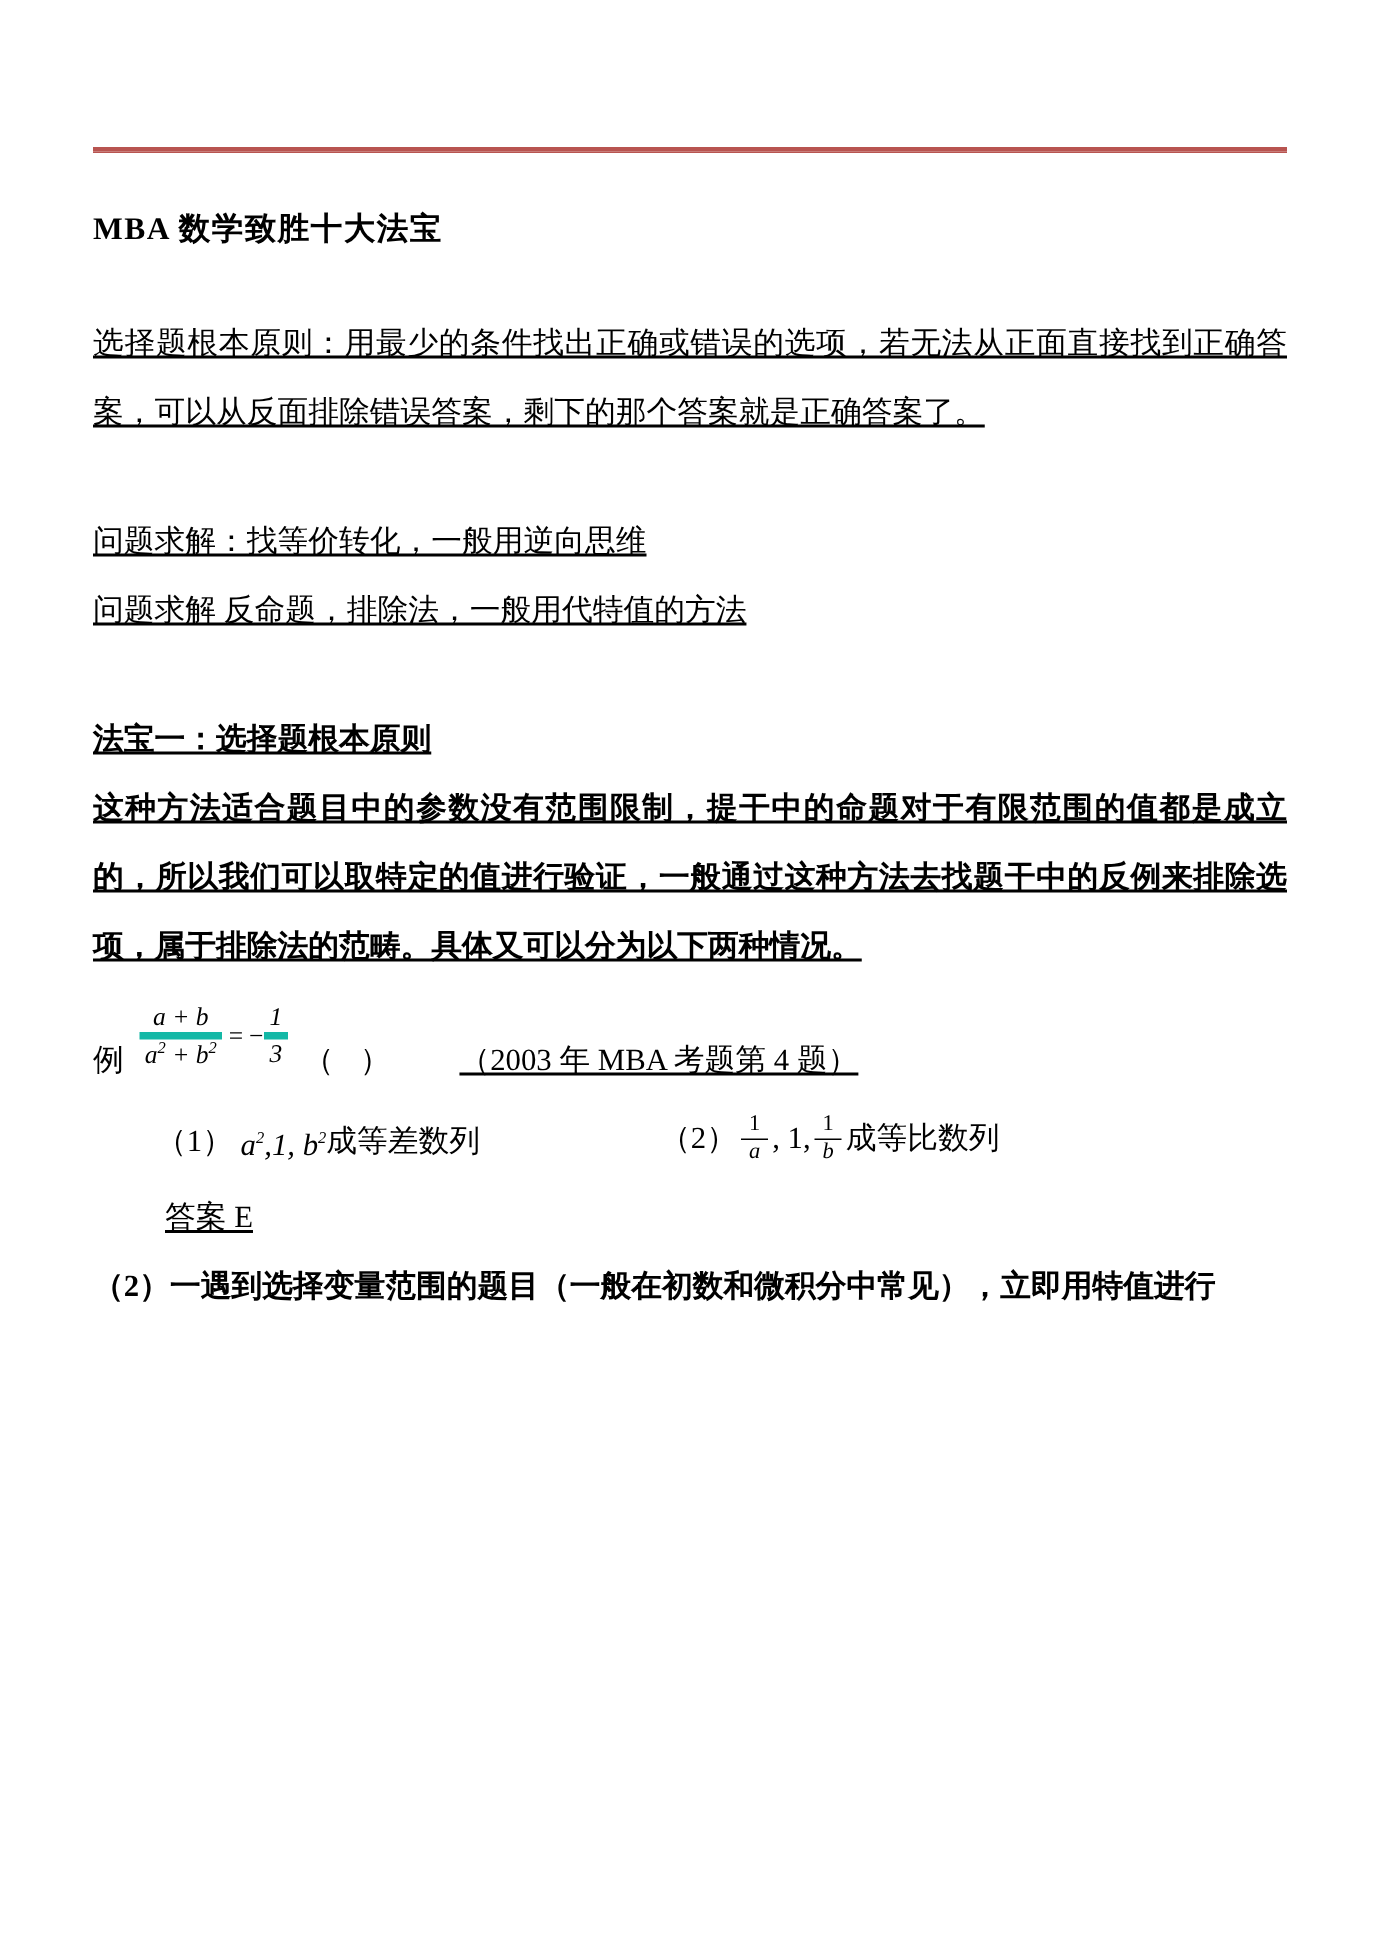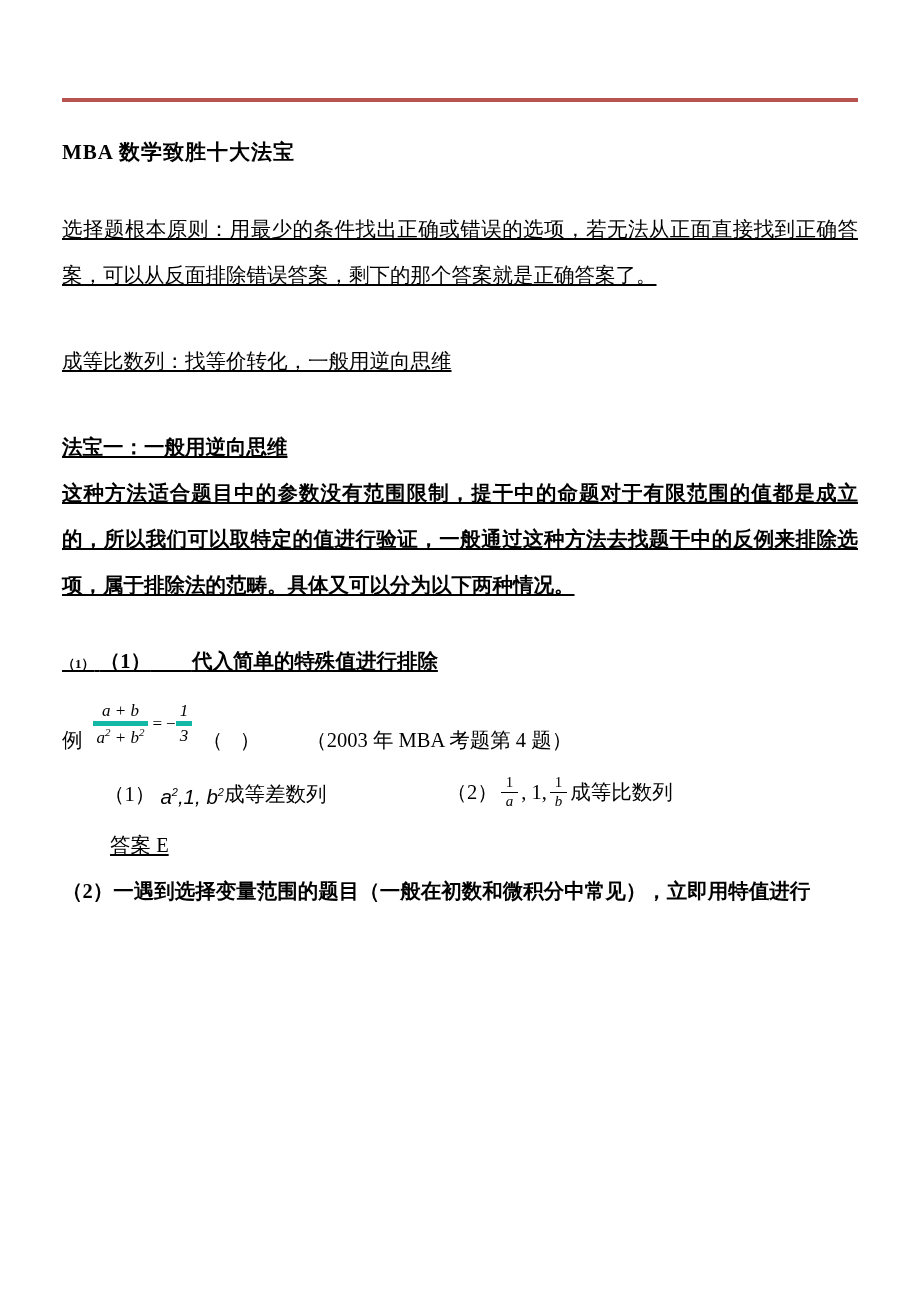--- a/index.html
+++ b/index.html
@@ -75,33 +75,33 @@
     vertical-align: middle;
     line-height: 1.15;
   }
   .frac .num { padding: 0 4px; }
   .frac .den { padding: 0 4px; border-top: 5px solid #14b8a6; }
   .eqsign { font-style: normal; margin: 0 4px; }
   .minus { font-style: normal; }
   sup { font-size: 11px; vertical-align: super; font-style: italic; }
 
   .blank-paren { letter-spacing: 6px; padding-top: 16px; }
-  .exam-ref { padding-top: 16px; margin-left: 40px; }
+  .exam-ref { padding-top: 16px; margin-left: 40px; text-decoration: underline; }
 
   .cond-row {
     display: flex;
     align-items: flex-start;
     margin-top: 6px;
     font-size: 20.5px;
     line-height: 46px;
     padding-left: 42px;
   }
   .cond-item { display: flex; align-items: center; }
   .cond-gap { width: 120px; }
-  .mathi { font-style: italic; font-family: Liberation Sans, sans-serif; text-align: center; }
+  .mathi { font-style: italic; font-family: Liberation Serif, serif; text-align: center; }
   .frac-small {
     display: inline-flex;
     flex-direction: column;
     align-items: center;
     font-size: 15px;
     line-height: 1.15;
     margin: 0 3px;
     vertical-align: middle;
   }
   .frac-small .den { border-top: 1px solid #000; padding: 0 5px; font-style: italic; }
@@ -116,36 +116,29 @@
 
   <div class="rule rule-top"></div>
 
   <div class="doc-title">MBA 数学致胜十大法宝</div>
 
   <div class="para-block gap-lg">
     <p>选择题根本原则：用最少的条件找出正确或错误的选项，若无法从正面直接找到正确答案，可以从反面排除错误答案，剩下的那个答案就是正确答案了。</p>
   </div>
 
   <div class="para-block gap-lg">
-    <p>成等比数列：找等价转化，一般用逆向思维</p>
+    <p>问题求解：找等价转化，一般用逆向思维</p>
+    <p>问题求解  反命题，排除法，一般用代特值的方法</p>
   </div>
 
   <div class="para-block gap-lg">
-    <p class="bold">法宝一：一般用逆向思维</p>
+    <p class="bold">法宝一：选择题根本原则</p>
     <p class="bold">这种方法适合题目中的参数没有范围限制，提干中的命题对于有限范围的值都是成立的，所以我们可以取特定的值进行验证，一般通过这种方法去找题干中的反例来排除选项，属于排除法的范畴。具体又可以分为以下两种情况。</p>
   </div>
 
-  <div class="para-block gap-md">
-    <p class="bold">
-      <span class="small-num">（1）</span>
-      <span>（1）</span>
-      &nbsp;&nbsp;&nbsp;&nbsp;&nbsp;&nbsp;
-      <span>代入简单的特殊值进行排除</span>
-    </p>
-  </div>
 
   <div class="example-row">
     <span class="example-label">例</span>
     <span class="frac-eq">
       <span class="frac">
         <span class="num"><i>a</i> + <i>b</i></span>
         <span class="den"><i>a</i><sup>2</sup> + <i>b</i><sup>2</sup></span>
       </span>
       <span class="eqsign">=</span>
       <span class="minus">−</span>

